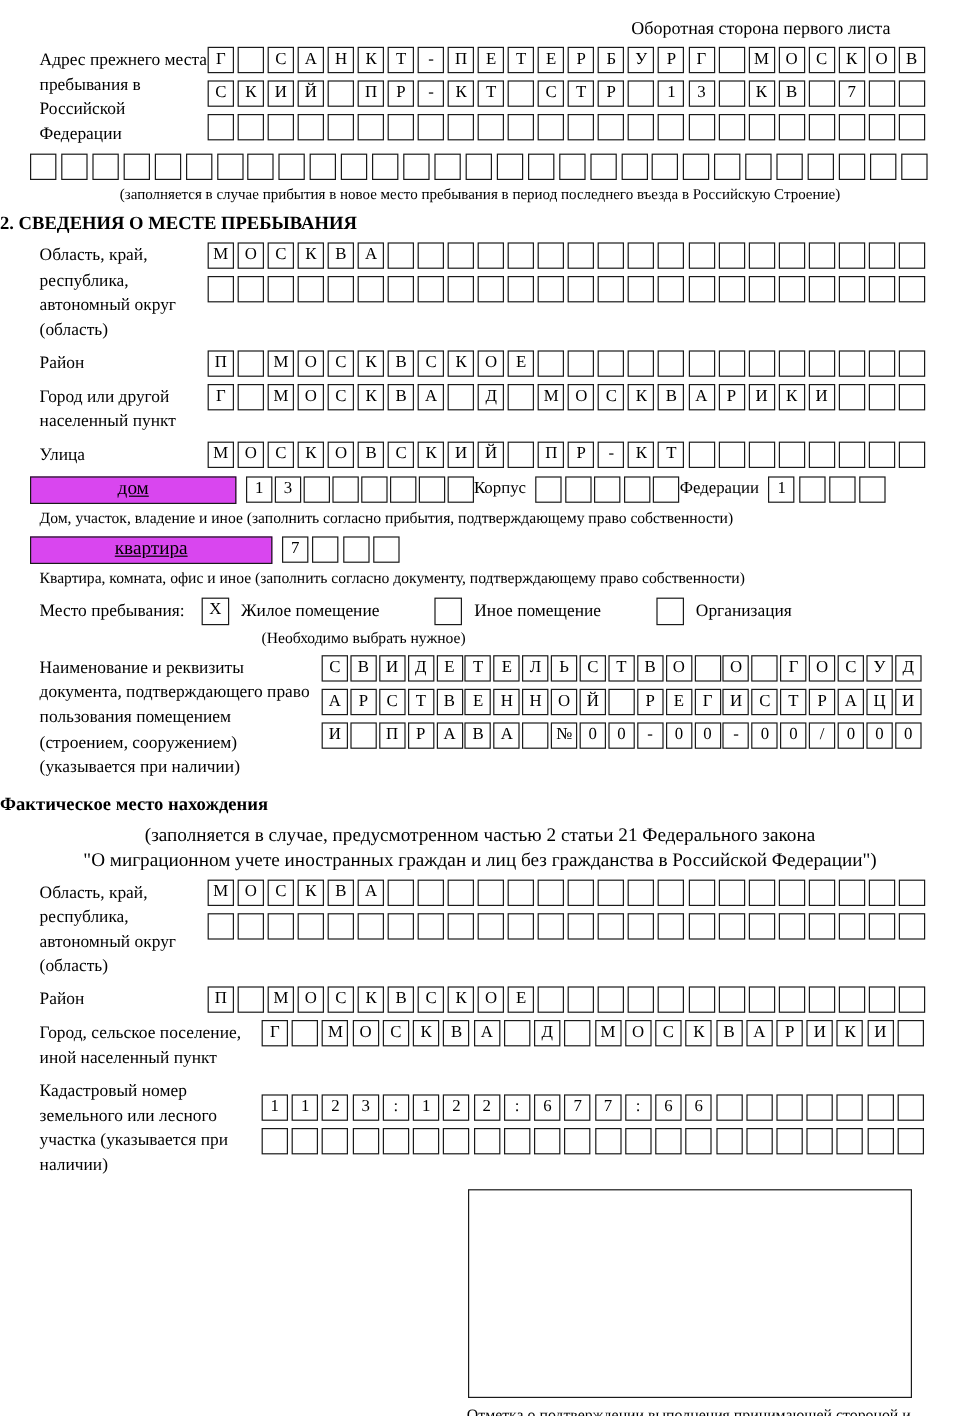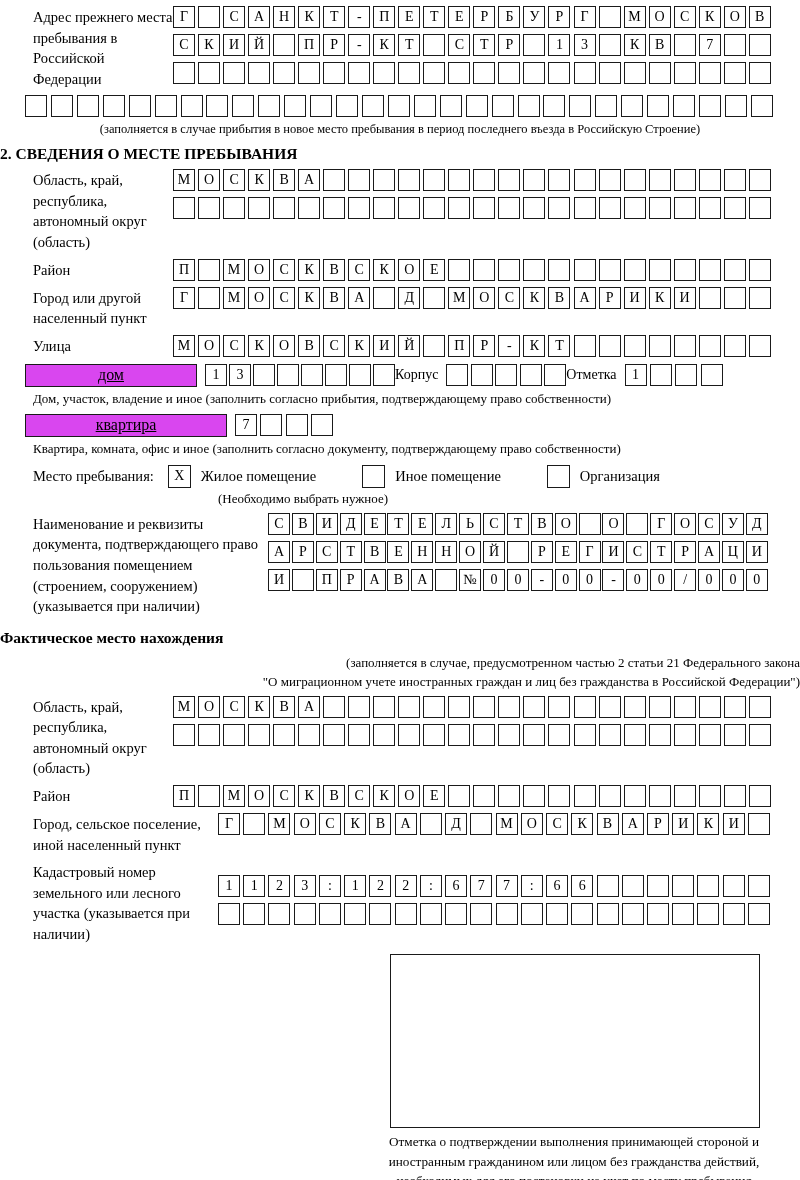--- a/index.html
+++ b/index.html
@@ -36,31 +36,32 @@
   .grp{ display:flex;justify-content:space-between;margin-left:8px; }
   .g8{ width:190px; } .g5{ width:120px; } .g4{ width:98px; }
   .mid-lbl{ font-size:14px;}
   .caption{ font-size:13px;margin:4px 0 0 33px; }
   .stay-row{ display:flex;align-items:center;margin-left:33px;margin-top:8px;font-size:14.5px; }
   .chkbox{
     width:21px;height:21px;border:1.5px solid #1a1a1a;display:flex;flex-shrink:0;
     align-items:center;justify-content:center;font-size:14px;margin:0 10px 0 14px;background:#fff;
   }
   .stay-note{ font-size:13px;margin:3px 0 0 218px; }
-  .center-note{ text-align:right;font-size:13px;margin-top:3px; }
+  .center-note{ text-align:center;font-size:16px;margin-top:3px; }
   .pad-top{ padding-top:14px; }
   .confirm{ margin-left:390px;margin-top:10px;width:372px; }
   .confirm-box{ width:368px;height:172px;border:1.8px solid #1a1a1a;background:#fff; }
   .confirm-caption{ width:400px;margin-left:-16px;text-align:center;font-size:13.2px;line-height:1.45;margin-top:4px; }
 </style>
 </head>
 <body>
 
 <div class="page">
 
+  <div class="hdr">Оборотная сторона первого листа</div>
 
   <div class="block">
     <div class="lbl">Адрес прежнего места пребывания в Российской Федерации</div>
     <div class="rows">
       <div class="cellrow w24">
           <span class="cell">Г</span>
           <span class="cell"></span>
           <span class="cell">С</span>
           <span class="cell">А</span>
           <span class="cell">Н</span>
@@ -334,21 +335,21 @@
         <span class="cell"></span>
       </div>
     <div class="mid-lbl">Корпус</div>
     <div class="grp g5">
         <span class="cell"></span>
         <span class="cell"></span>
         <span class="cell"></span>
         <span class="cell"></span>
         <span class="cell"></span>
       </div>
-    <div class="mid-lbl">Отметка</div>
+    <div class="mid-lbl">Федерации</div>
     <div class="grp g4">
         <span class="cell">1</span>
         <span class="cell"></span>
         <span class="cell"></span>
         <span class="cell"></span>
       </div>
   </div>
   <div class="caption">Дом, участок, владение и иное (заполнить согласно прибытия, подтверждающему право собственности)</div>
 
   <div class="inline-row">

